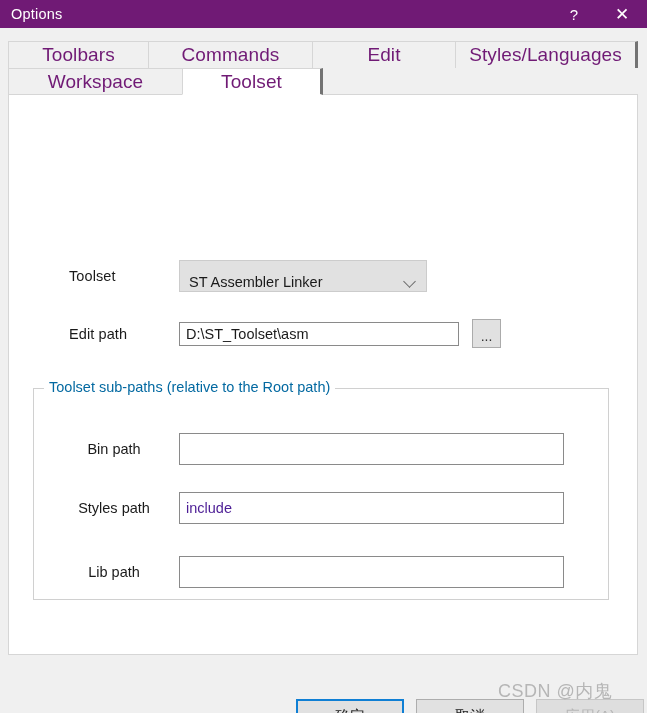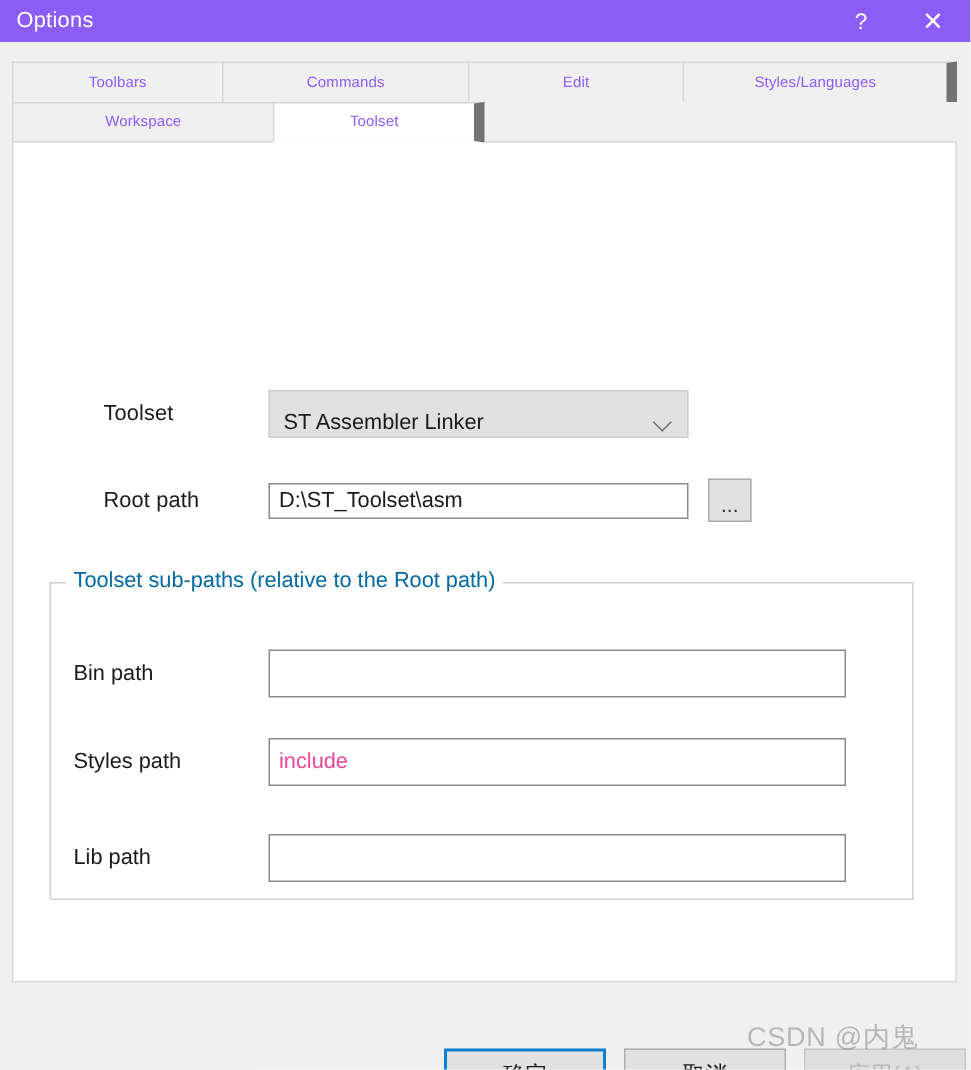--- a/index.html
+++ b/index.html
@@ -13,21 +13,21 @@
     font-family: "Liberation Sans", sans-serif;
     overflow: hidden;
     position: relative;
   }
 
   
   .titlebar {
     position: absolute;
     left: 0; top: 0;
     width: 647px; height: 28px;
-    background: #8b5cf6;
+    background: #701a75;
     display: flex;
     align-items: center;
   }
   .titlebar-text {
     color: #ffffff;
     font-size: 14.5px;
     margin-left: 11px;
     letter-spacing: 0.2px;
     line-height: 1;
   }
@@ -60,26 +60,26 @@
     display: flex;
     height: 27px;
   }
   .tab {
     background: #f0f0f0;
     border: 1px solid #d6d6d6;
     border-right: none;
     display: flex;
     align-items: center;
     justify-content: center;
-    font-size: 10px;
-    color: #8b5cf6;
+    font-size: 19px;
+    color: #701a75;
     box-sizing: border-box;
     letter-spacing: 0.1px;
   }
-  .tabrow .tab:last-child { border-right: 7px solid #737373; }
+  .tabrow .tab:last-child { border-right: 3px solid #737373; }
   .tabrow.row1 .tab { border-bottom: none; }
   .tab.selected {
     background: #ffffff;
     border-color: #d6d6d6;
     border-bottom: 1px solid #ffffff;
     position: relative;
     z-index: 5;
   }
 
   
@@ -114,21 +114,21 @@
     color: #1a1a1a;
     letter-spacing: 0.1px;
   }
 
   .row-toolset  { left: 60px; top: 165px; }
   .row-rootpath { left: 60px; top: 224px; }
 
   .lbl-w { width: 110px; display: inline-block; }
 
   .combo {
-    width: 280px; height: 32px;
+    width: 248px; height: 32px;
     background: #e1e1e1;
     border: 1px solid #cccccc;
     box-sizing: border-box;
     display: flex;
     align-items: center;
     padding: 12px 8px 0 9px;
     font-size: 14.5px;
     color: #1a1a1a;
   }
   .combo .combo-val { flex: 1 1 auto; }
@@ -188,36 +188,37 @@
     background: #ffffff;
     padding: 0 5px;
     font-size: 14.5px;
     color: #0369a1;
     white-space: nowrap;
   }
   .gb-row {
     position: absolute;
     display: flex;
     align-items: center;
+    text-align: center;
   }
   .gb-row .gb-label {
     width: 130px;
     font-size: 14.5px;
     color: #1a1a1a;
   }
   .gb-input {
     width: 385px; height: 32px;
     background: #ffffff;
     border: 1px solid #8a8a8a;
     box-sizing: border-box;
     display: flex;
     align-items: center;
     padding: 0 6px;
     font-size: 14.5px;
-    color: #ec4899;
+    color: #4c1d95;
   }
   .gb-row-1 { left: 15px; top: 44px; }
   .gb-row-2 { left: 15px; top: 103px; }
   .gb-row-3 { left: 15px; top: 167px; }
 
   
   .btnbar {
     position: absolute;
     left: 0; top: 643px;
     width: 647px; height: 70px;
@@ -287,21 +288,21 @@
 
     <div class="field-row row-toolset">
       <span class="field-label lbl-w">Toolset</span>
       <div class="combo">
         <span class="combo-val">ST Assembler Linker</span>
         <span class="chev"></span>
       </div>
     </div>
 
     <div class="field-row row-rootpath">
-      <span class="field-label lbl-w">Root path</span>
+      <span class="field-label lbl-w">Edit path</span>
       <div class="textbox" placeholder="">D:\ST_Toolset\asm</div>
       <div class="browse-btn">...</div>
     </div>
 
     <div class="groupbox">
       <div class="groupbox-title">Toolset sub-paths (relative to the Root path)</div>
 
       <div class="gb-row gb-row-1">
         <span class="gb-label">Bin path</span>
         <div class="gb-input" placeholder=""></div>

